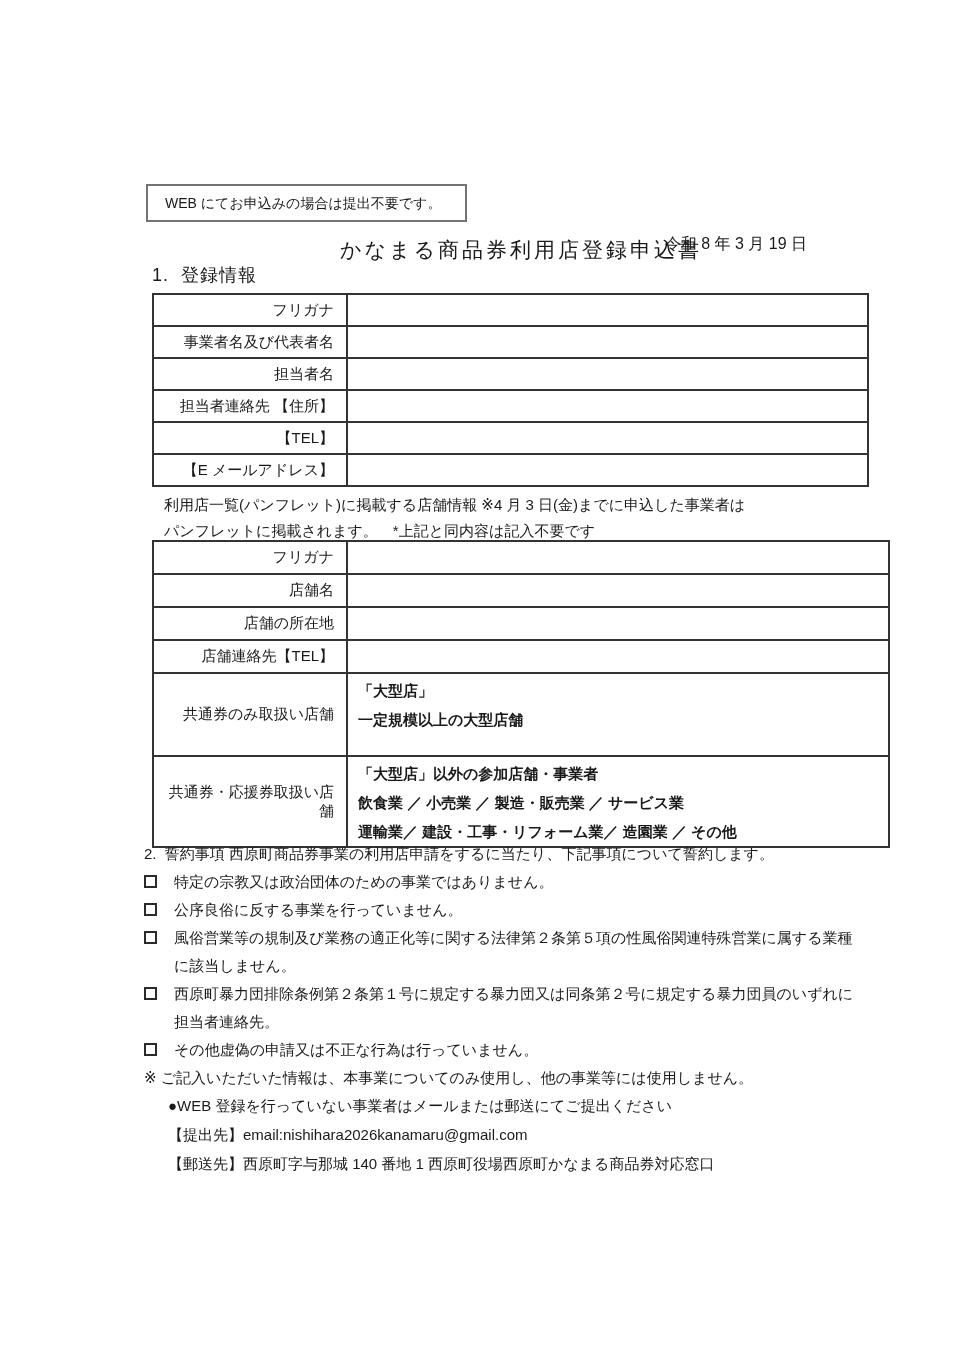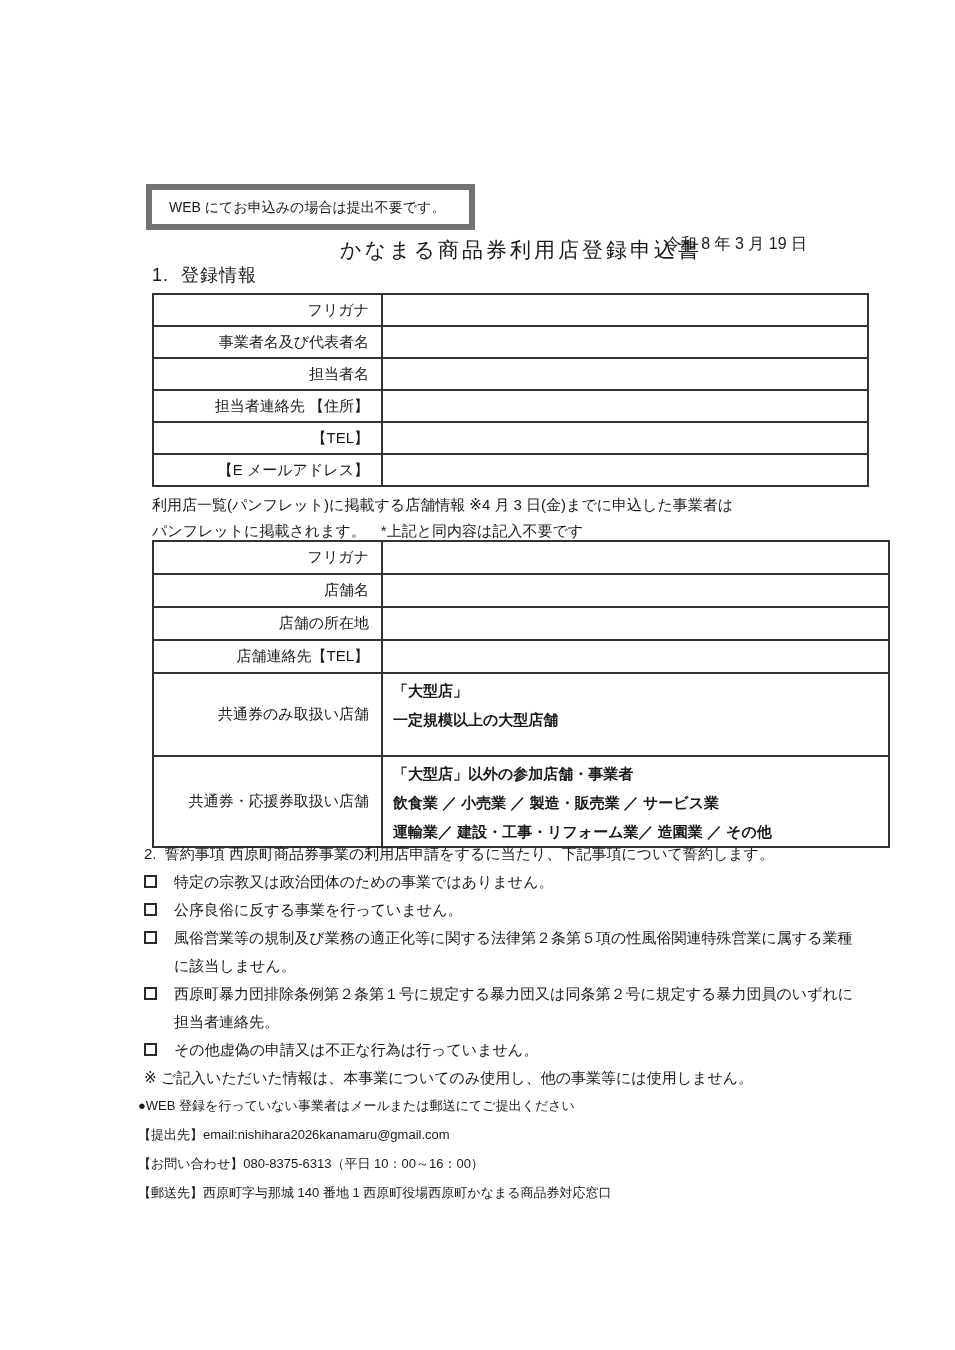--- a/index.html
+++ b/index.html
@@ -7,59 +7,59 @@
     width:955px;height:1350px;position:relative;background:#ffffff;
     font-family:"Liberation Sans","DejaVu Sans",sans-serif;
     color:#1a1a1a;
   }
   [data-bind]{white-space:pre-wrap;}
   .abs{position:absolute;}
 
   
   .notice-box{
     left:146px;top:184px;width:300px;height:34px;
-    border:6px solid #737373;line-height:34px;padding-left:17px;
+    border:2px solid #737373;line-height:34px;padding-left:17px;
     font-size:14px;
   }
   .date{right:148px;top:186px;font-size:16px;margin-top:48px;}
   .doc-title{
     left:152px;top:236px;width:738px;text-align:center;
     font-size:21px;font-weight:400;letter-spacing:3px;
   }
   .sec1{left:152px;top:263px;font-size:18px;letter-spacing:1px;}
 
   
   table{position:absolute;border-collapse:collapse;table-layout:fixed;}
   th,td{border:2px solid #333333;box-sizing:border-box;font-weight:normal;font-size:15px;}
-  th.lbl{width:229px;text-align:right;padding:0 12px 0 4px;vertical-align:middle;}
+  th.lbl{width:194px;text-align:right;padding:0 12px 0 4px;vertical-align:middle;}
   td.val{padding-left:10px;}
   .t1{left:152px;top:293px;width:717px;}
   .t1 tr{height:32px;}
   .t2{left:152px;top:540px;width:738px;}
   .t2 tr.rs{height:33px;}
   .t2 tr.r5{height:83px;}
   .t2 tr.r6{height:87px;}
   td.multi{vertical-align:top;padding:2px 8px 0 10px;}
   td.multi div{line-height:29px;font-weight:bold;}
 
   
-  .between-notes{left:152px;top:492px;font-size:15px;}
+  .between-notes{left:164px;top:492px;font-size:15px;}
   .between-notes div{line-height:26px;}
 
   
   .sec2block{left:144px;top:840px;font-size:15px;}
   .sec2block .ln{height:28px;line-height:28px;}
   .cb{
     display:inline-block;width:13px;height:13px;box-sizing:border-box;
     border:2px solid #2b2b2b;margin-right:17px;vertical-align:-1px;background:#fff;
   }
   .cont{padding-left:30px;}
 
   
-  .footerblock{left:138px;top:1091px;font-size:13px;}
+  .footerblock{left:168px;top:1091px;font-size:15px;}
   .footerblock .ln{height:29px;line-height:29px;}
 </style>
 </head>
 <body>
 
 <div class="abs notice-box">
   <span data-bind="header.notice">WEB にてお申込みの場合は提出不要です。</span>
 </div>
 <div class="abs date" data-bind="header.date">令和 8 年 3 月 19 日</div>
 <div class="abs doc-title" data-bind="header.title">かなまる商品券利用店登録申込書</div>
@@ -157,15 +157,14 @@
   </div>
   <div class="ln">
     <span class="cb"></span><span data-bind="section2.lines.6.text">その他虚偽の申請又は不正な行為は行っていません。</span>
   </div>
   <div class="ln" data-bind="section2.privacy_note">※ ご記入いただいた情報は、本事業についてのみ使用し、他の事業等には使用しません。</div>
 </div>
 
 <div class="abs footerblock">
   <div class="ln" data-bind="footer.web_note">●WEB 登録を行っていない事業者はメールまたは郵送にてご提出ください</div>
   <div class="ln" data-bind="footer.submit_to">【提出先】email:nishihara2026kanamaru@gmail.com</div>
-  <div class="ln" data-bind="footer.contact">【お問い合わせ】080-8375-6313（平日 10：00～16：00）</div>
   <div class="ln" data-bind="footer.mailing_address">【郵送先】西原町字与那城 140 番地 1 西原町役場西原町かなまる商品券対応窓口</div>
 </div>
 
 </body></html>

